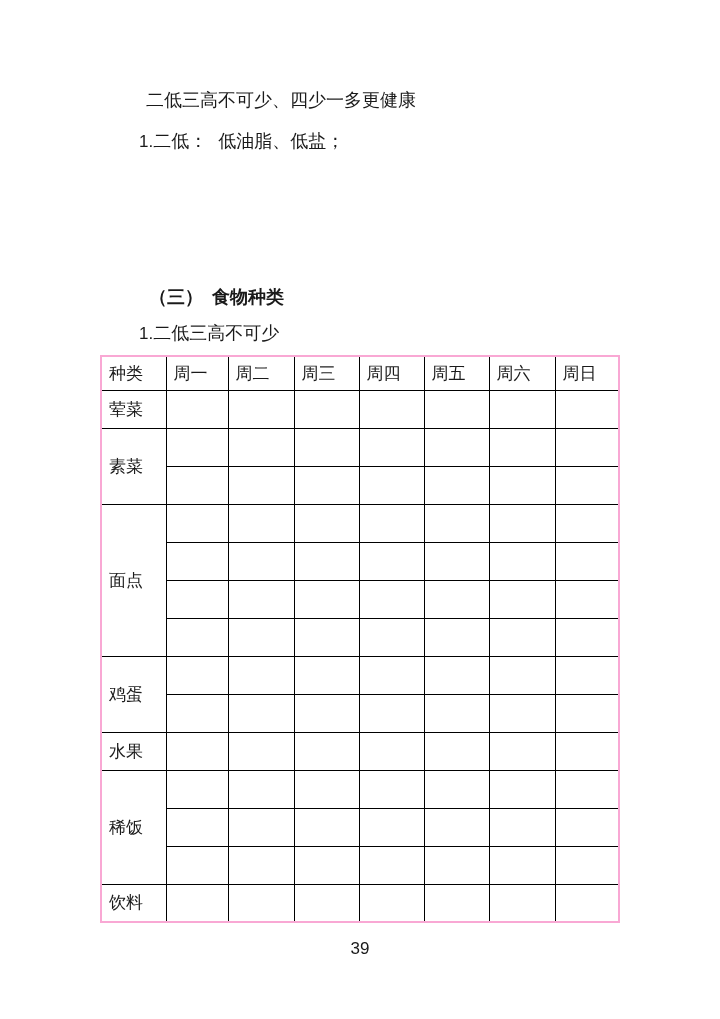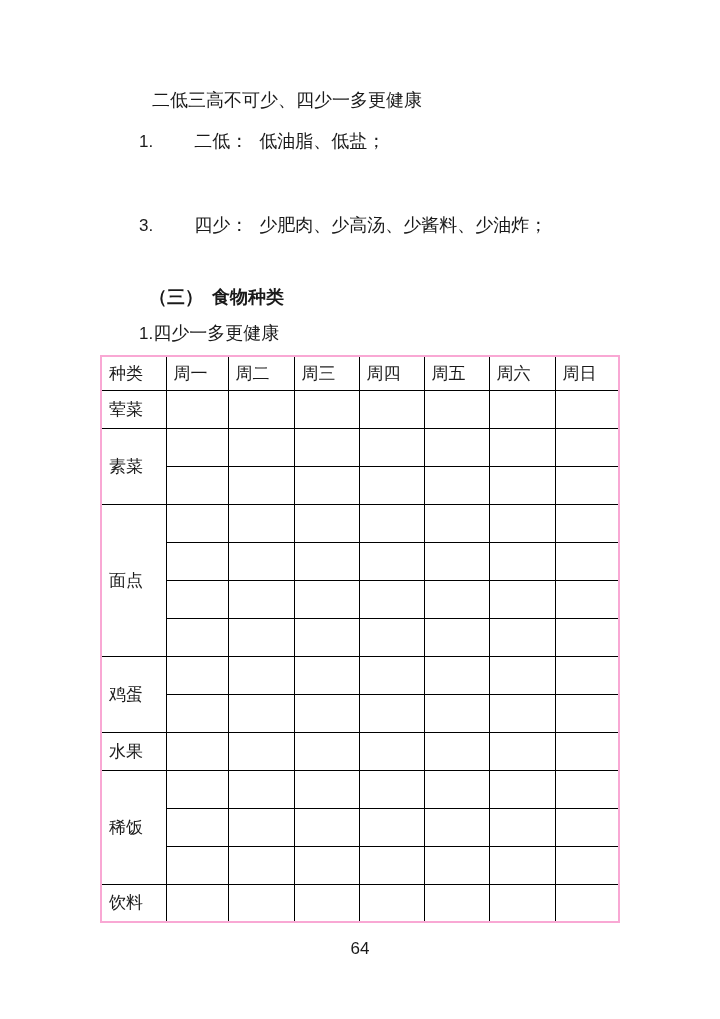--- a/index.html
+++ b/index.html
@@ -8,42 +8,42 @@
     position: relative;
     width: 720px;
     height: 1019px;
     background: #ffffff;
     color: #1a1a1a;
     font-family: "Liberation Serif", "DejaVu Serif", serif;
     overflow: hidden;
   }
   .doc-heading {
     position: absolute;
-    left: 152px;
+    left: 146px;
     top: 90px;
     font-size: 18px;
     line-height: 20px;
     white-space: nowrap;
   }
   .list-item {
     position: absolute;
     left: 139px;
     font-size: 18px;
     line-height: 20px;
     white-space: nowrap;
   }
   .li-1 { top: 131px; }
   .li-2 { top: 173px; }
   .li-3 { top: 215px; }
   .li-4 { top: 257px; }
   .num {
     font-family: "Liberation Sans", "DejaVu Sans", sans-serif;
     font-size: 17px;
   }
-  .item-label { margin-right: 11px; margin-left: 41px; }
+  .item-label { margin-right: 11px; }
   .section-heading {
     position: absolute;
     left: 149px;
     top: 287px;
     font-size: 18px;
     line-height: 20px;
     white-space: nowrap;
     font-weight: bold;
   }
   .section-heading .sec-num { margin-right: 9px; }
@@ -90,30 +90,27 @@
 </head>
 <body>
 
 <div class="page">
 
   <div class="doc-heading">二低三高不可少、四少一多更健康</div>
 
   <div class="list-item li-1">
     <span class="num">1.</span><span class="item-label">二低：</span><span>低油脂、低盐；</span>
   </div>
-  <div class="list-item li-3">
-    <span class="num">3.</span><span class="item-label">四少：</span><span>少肥肉、少高汤、少酱料、少油炸；</span>
-  </div>
 
   <div class="section-heading">
     <span class="sec-num">（三）</span><span>食物种类</span>
   </div>
 
   <div class="table-title">
-    <span class="num">1.</span><span>四少一多更健康</span>
+    <span class="num">1.</span><span>二低三高不可少</span>
   </div>
 
   <table class="breakfast">
     <colgroup>
         <col style="width: 65px;">
         <col style="width: 62px;">
         <col style="width: 66px;">
         <col style="width: 65px;">
         <col style="width: 65px;">
         <col style="width: 65px;">
@@ -262,15 +259,15 @@
           <td></td>
           <td></td>
           <td></td>
           <td></td>
           <td></td>
           <td></td>
         </tr>
       </tbody>
   </table>
 
-  <div class="page-number">64</div>
+  <div class="page-number">39</div>
 
 </div>
 
 </body></html>

